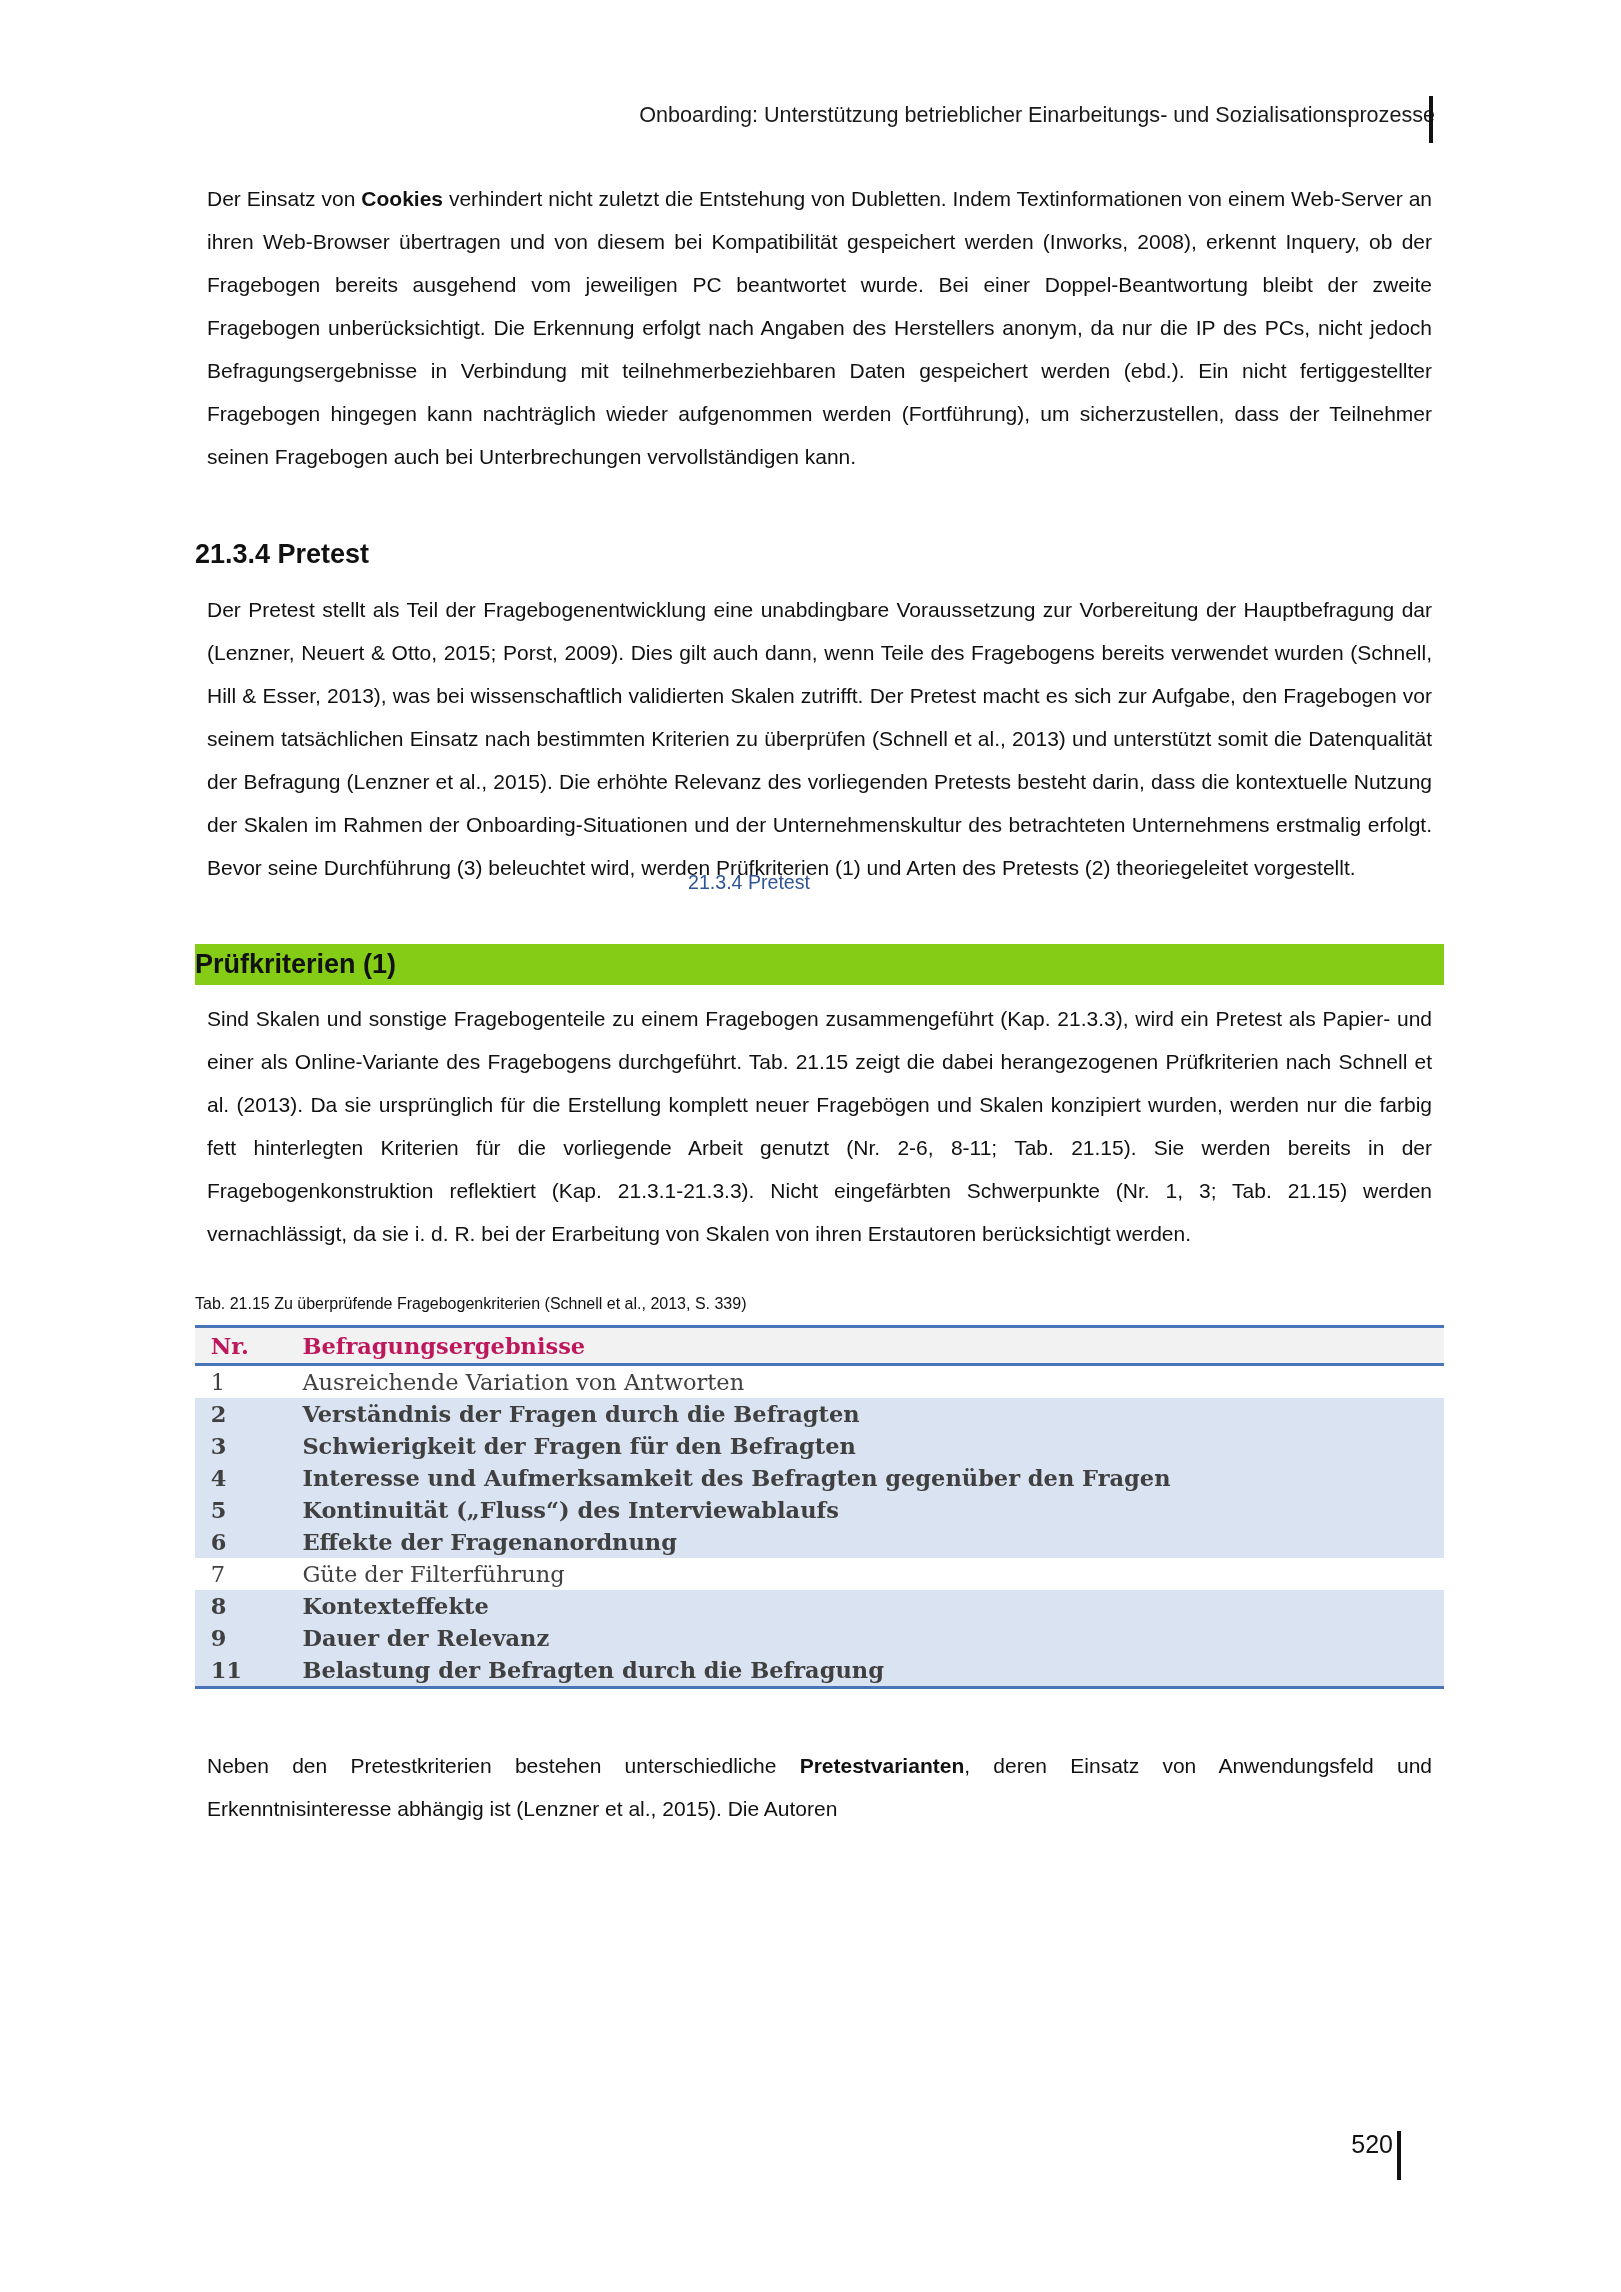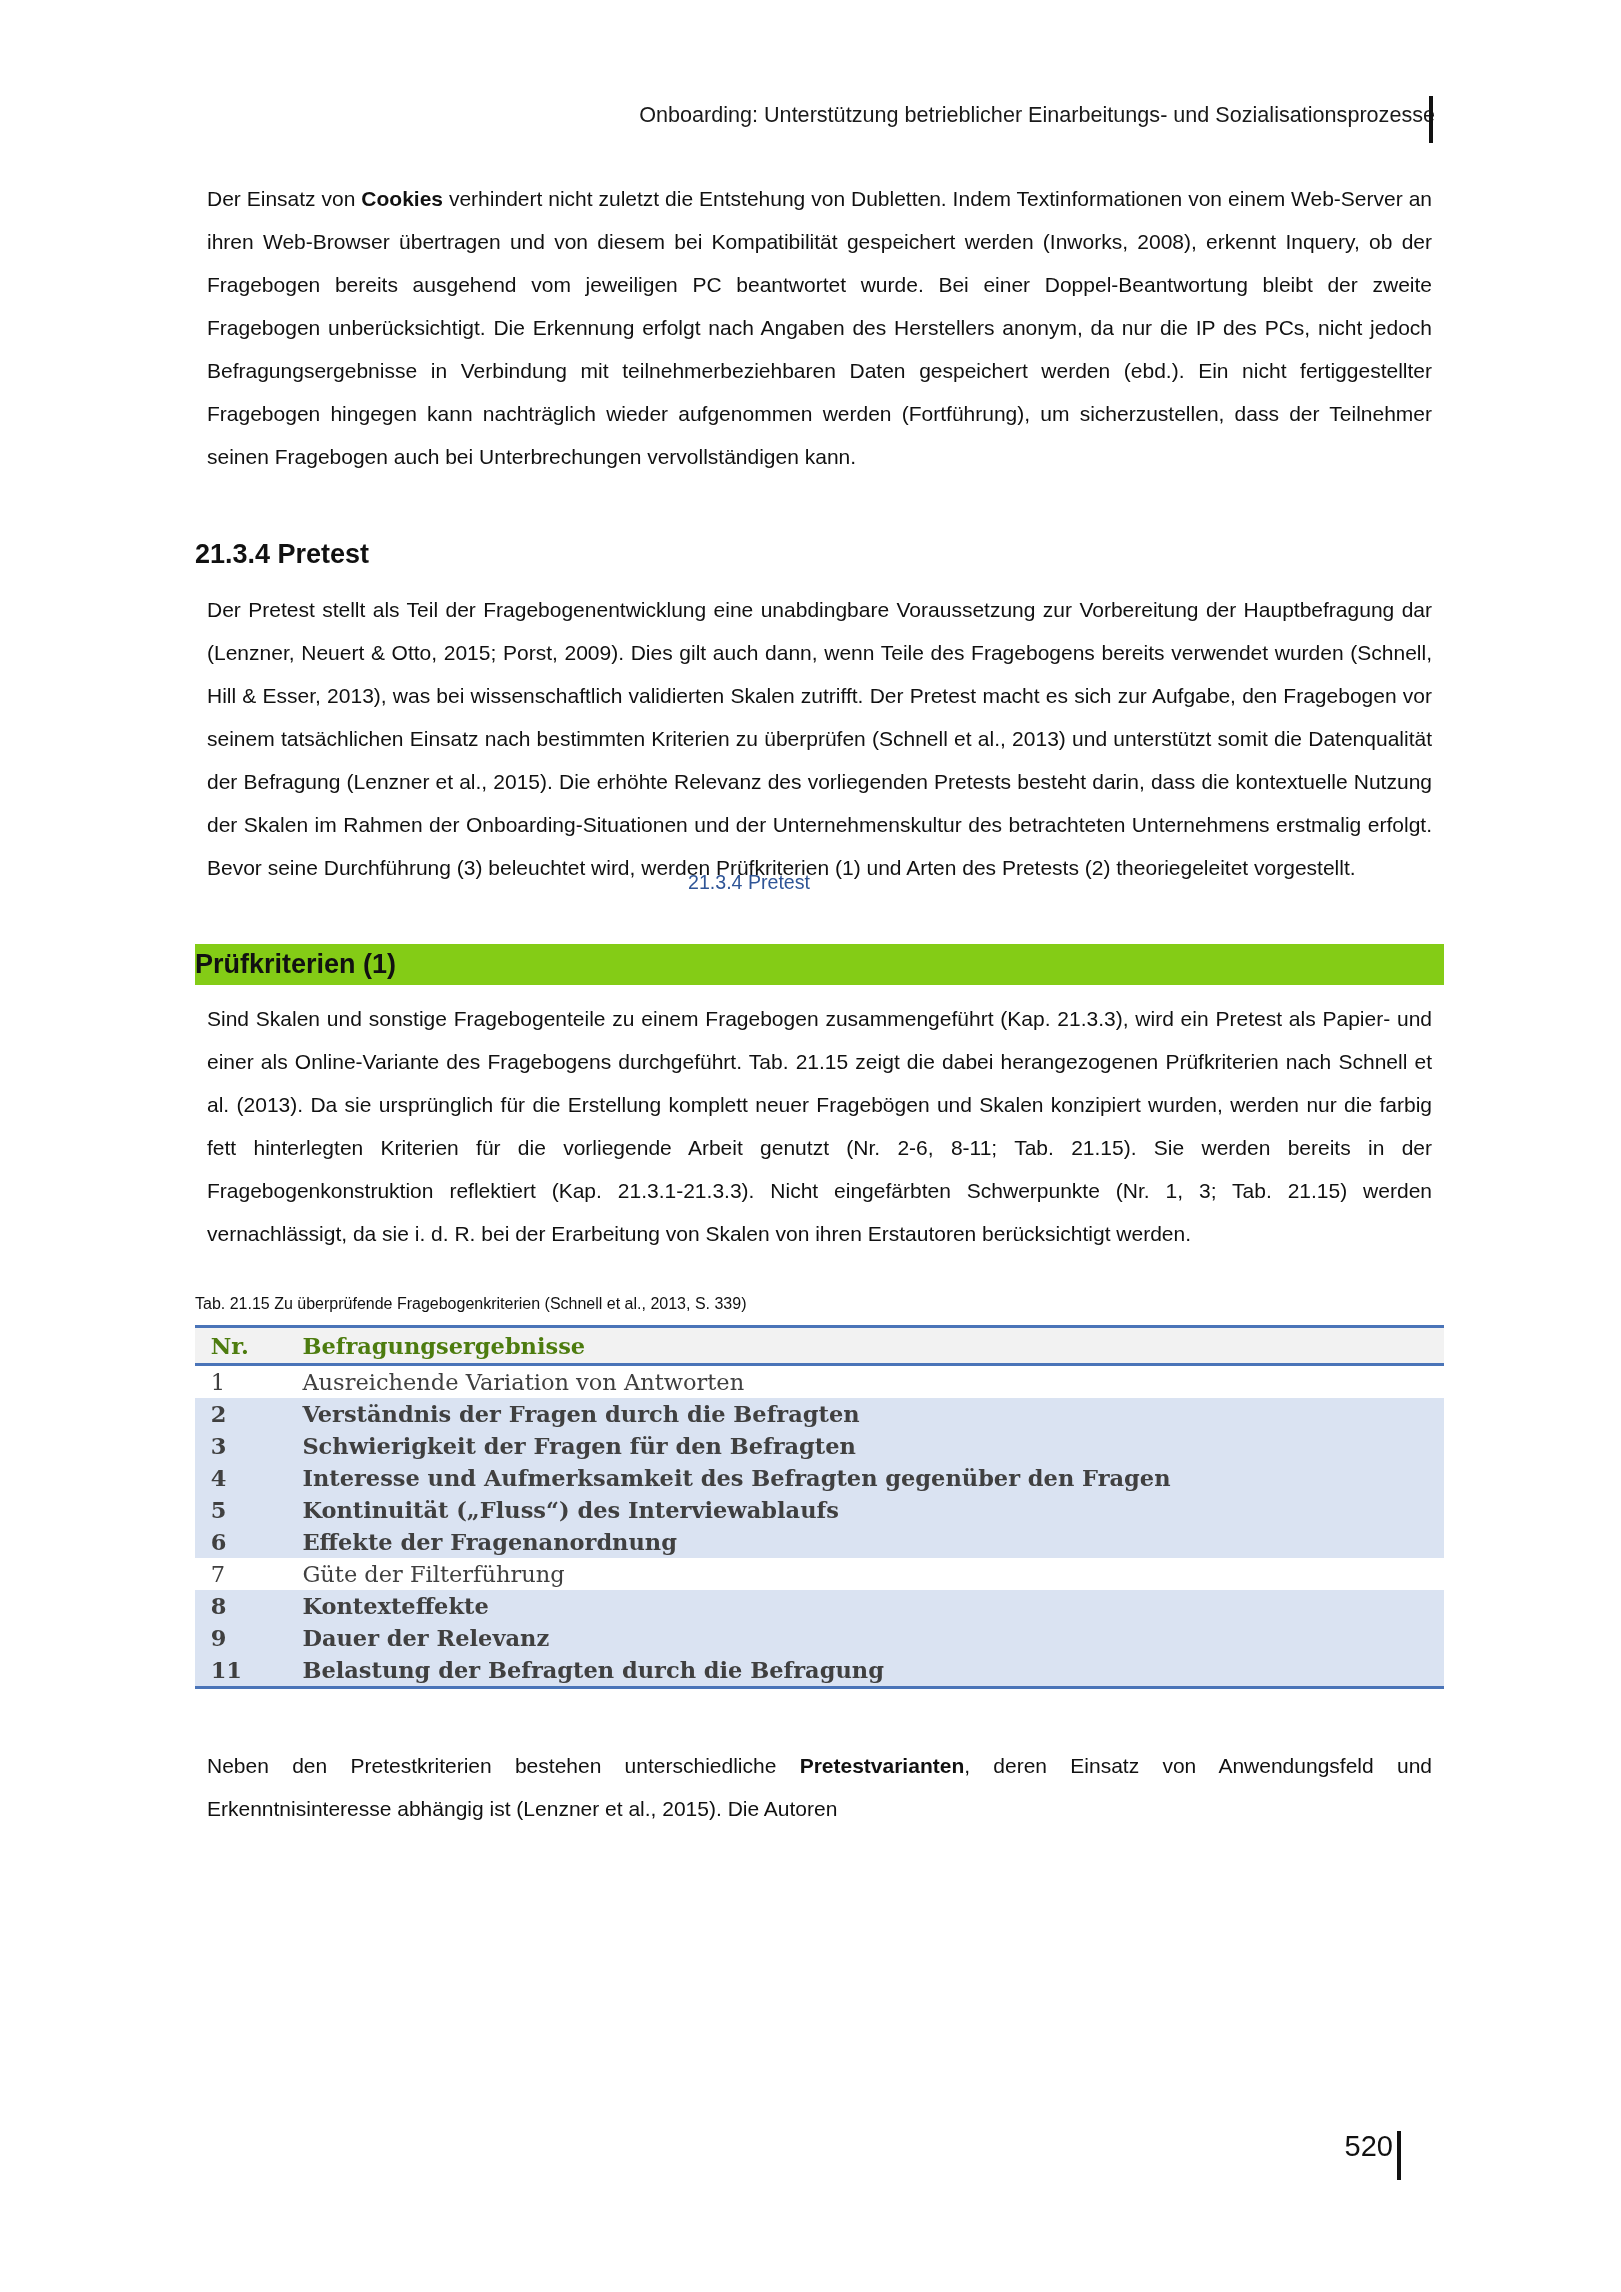--- a/index.html
+++ b/index.html
@@ -8,29 +8,29 @@
   .running-header { position: absolute; top: 102px; right: 186px; font-size: 21.6px; color: #1a1a1a; }
   .running-header-bar { position: absolute; top: 96px; left: 1429px; width: 3.9px; height: 47px; background: #111; }
   .content { position: absolute; left: 195px; width: 1249px; top: 165px; }
   p.body { margin: 12px; font-size: 21px; line-height: 43px; text-align: justify; text-align-last: left; }
   .section-heading { font-size: 27px; font-weight: bold; margin: 0; line-height: 43px; }
   .sub-heading { background: #84cc16; font-size: 27px; font-weight: bold; line-height: 41px; margin: 0; }
   .caption { font-size: 16px; line-height: 29px; margin: 0; }
   .spacer-lg { height: 43px; }
   .spacer-md { height: 21.6px; }
   table.crit { width: 100%; border-collapse: collapse; font-family: "DejaVu Serif", serif; font-size: 22.5px; }
-  table.crit th { text-align: left; font-weight: bold; color: #4d7c0f; background: #f2f2f2; padding: 0 0 0 15.7px; height: 35px; }
+  table.crit th { text-align: left; font-weight: bold; color: #be185d; background: #f2f2f2; padding: 0 0 0 15.7px; height: 35px; }
   table.crit thead tr { border-top: 3.9px solid #4a74b8; border-bottom: 3.9px solid #4a74b8; }
   table.crit tbody tr:last-child { border-bottom: 3.9px solid #4a74b8; }
   table.crit td { padding: 0 0 0 15.7px; height: 32px; color: #404040; }
   table.crit td.nr { width: 76px; }
   table.crit tr.hl td { background: #dae3f2; font-weight: bold; }
   table.crit tr.plain td { background: #ffffff; font-weight: normal; }
   .overlay-anchor { position: absolute; left: 688px; top: 871px; font-size: 19.6px; color: #2f5597; }
-  .page-number { position: absolute; top: 2130px; right: 228px; font-size: 29px; }
+  .page-number { position: absolute; top: 2130px; right: 228px; font-size: 25px; }
   .page-number-bar { position: absolute; top: 2131px; left: 1397px; width: 3.9px; height: 49px; background: #111; }
 </style>
 </head>
 <body>
 
 <div class="running-header">Onboarding: Unterstützung betrieblicher Einarbeitungs- und Sozialisationsprozesse</div>
 <div class="running-header-bar"></div>
 
 <div class="content">
   <p class="body"><span>Der Einsatz von </span><b>Cookies</b><span> verhindert nicht zuletzt die Entstehung von Dubletten. Indem Textinformationen von einem Web-Server an ihren Web-Browser übertragen und von diesem bei Kompatibilität gespeichert werden (Inworks, 2008), erkennt Inquery, ob der Fragebogen bereits ausgehend vom jeweiligen PC beantwortet wurde. Bei einer Doppel-Beantwortung bleibt der zweite Fragebogen unberücksichtigt. Die Erkennung erfolgt nach Angaben des Herstellers anonym, da nur die IP des PCs, nicht jedoch Befragungsergebnisse in Verbindung mit teilnehmerbeziehbaren Daten gespeichert werden (ebd.). Ein nicht fertiggestellter Fragebogen hingegen kann nachträglich wieder aufgenommen werden (Fortführung), um sicherzustellen, dass der Teilnehmer seinen Fragebogen auch bei Unterbrechungen vervollständigen kann.</span></p>

